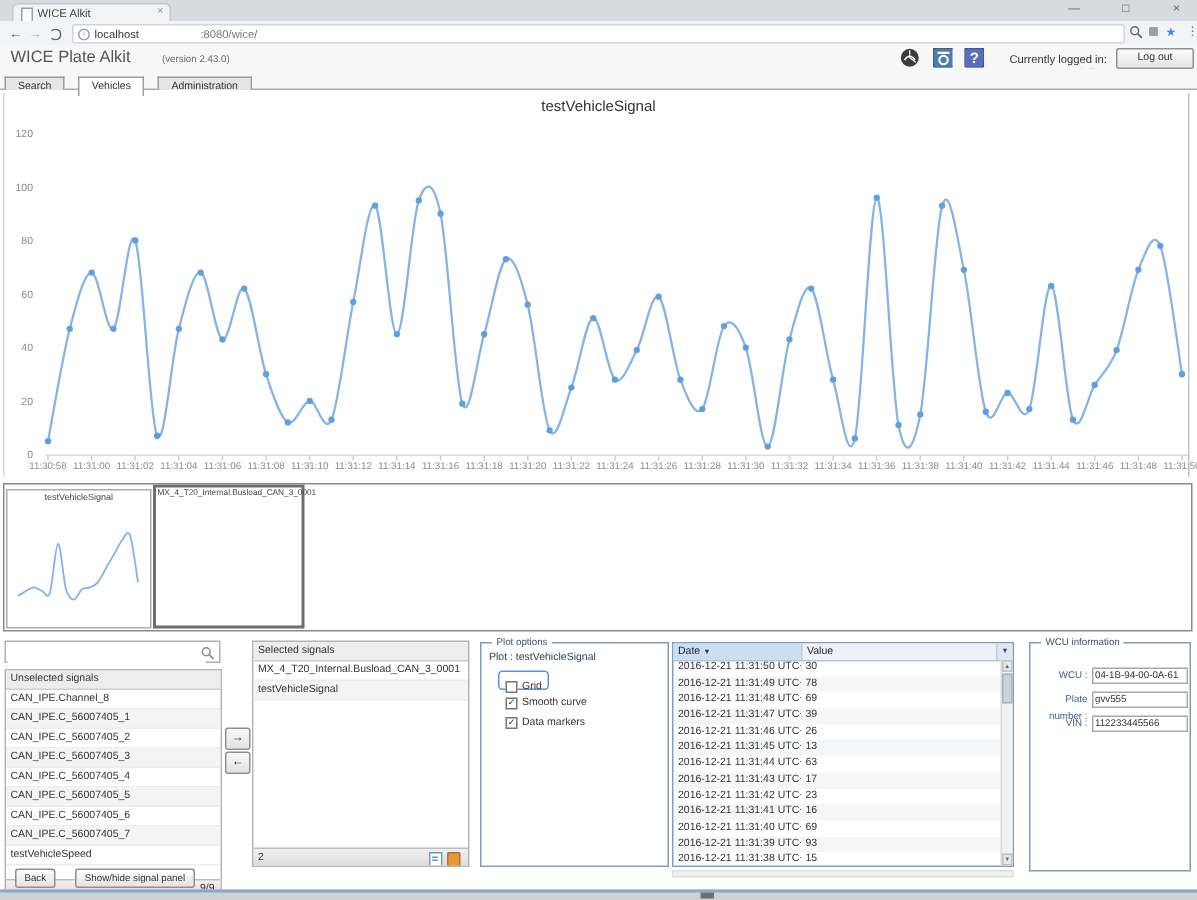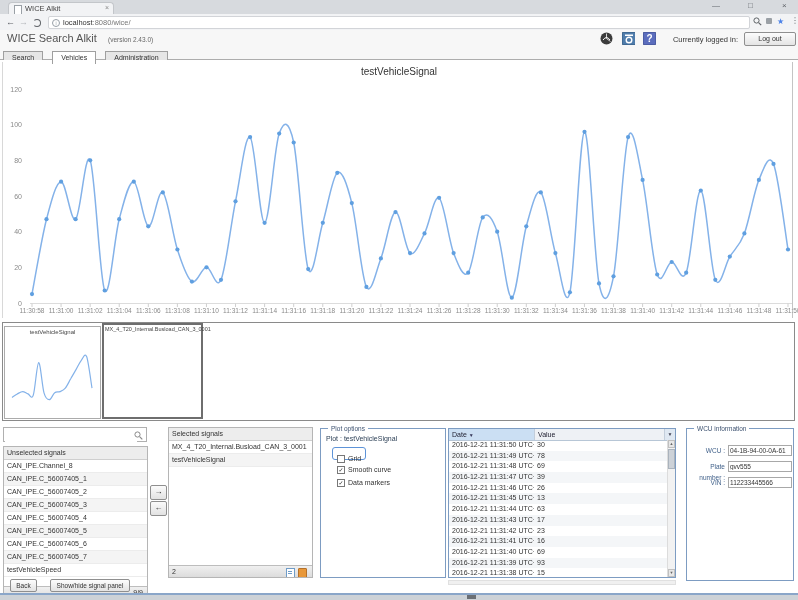--- a/index.html
+++ b/index.html
@@ -13,21 +13,21 @@
   #btab-title{left:16px;top:1px;font-size:7.5px;color:#444;}
   #btab-close{right:4px;top:1px;font-size:7px;color:#888;}
   .wctl{top:1px;font-size:8px;color:#5f6368;}
   #toolbar{left:0;top:14px;width:798px;height:16px;background:#f2f3f5;border-bottom:1px solid #c9ccd0;}
   .navic{top:3px;font-size:9px;color:#5f6368;line-height:10px;}
   #nav-fwd{color:#b5b8bc;}
   #nav-reload{left:33px;top:4.5px;width:6px;height:6px;border:1.3px solid #5f6368;border-radius:50%;border-left-color:transparent;}
   #urlbox{left:48px;top:2px;width:700px;height:11px;background:#fff;border:1px solid #d2d4d8;border-radius:2px;}
   #info-ic{left:3px;top:2px;width:6px;height:6px;border:1px solid #98a0a8;border-radius:50%;font-size:5px;color:#98a0a8;text-align:center;line-height:6px;}
   #url-host{left:14px;top:1px;font-size:7.5px;color:#333;}
-  #url-rest{font-size:7.5px;color:#777;}
+  #url-rest{font-size:7.5px;color:#777;margin-left:41px;}
   #star-ic{left:777px;top:2.5px;font-size:8px;color:#4a81e8;line-height:10px;}
   #dots-ic{left:791px;top:2px;font-size:8px;color:#5f6368;}
   #ext-ic{left:766px;top:4px;width:6px;height:6px;background:#9aa0a6;border-radius:1px;}
   
   #appheader{left:0;top:30px;width:798px;height:16px;background:#f7f7f7;}
   #app-title{left:7px;top:2px;font-size:11px;color:#555;}
   #app-version{left:108px;top:6px;font-size:6.5px;color:#666;}
   .hdric{top:2px;width:13px;height:13px;}
   #login-text{left:664px;top:5px;width:74px;font-size:7.5px;color:#333;text-align:right;}
   #logout-btn{left:744px;top:2px;width:50px;height:12px;border:1px solid #8f8f8f;border-radius:2px;
@@ -139,21 +139,21 @@
     <svg class="abs" style="left:753px;top:3px;" width="9" height="9">
       <circle cx="3.5" cy="3.5" r="2.6" fill="none" stroke="#5f6368" stroke-width="1"></circle>
       <line x1="5.6" y1="5.6" x2="8.2" y2="8.2" stroke="#5f6368" stroke-width="1.2"></line>
     </svg>
     <span id="ext-ic" class="abs"></span>
     <span id="star-ic" class="abs">★</span>
     <span id="dots-ic" class="abs">⋮</span>
   </div>
 
   <div id="appheader" class="abs">
-    <span id="app-title" class="abs">WICE Search Alkit</span>
+    <span id="app-title" class="abs">WICE Plate Alkit</span>
     <span id="app-version" class="abs">(version 2.43.0)</span>
     <svg class="abs hdric" style="left:600px;" width="13" height="13">
       <circle cx="6.5" cy="6.5" r="6" fill="#3c3c3c"></circle>
       <path d="M3 8 Q6.5 3 10 8" stroke="#fff" stroke-width="1" fill="none"></path>
       <path d="M6.5 1.5 L6.5 6.5 L10.5 9.5" stroke="#fff" stroke-width="0.8" fill="none"></path>
     </svg>
     <svg class="abs hdric" style="left:622px;" width="14" height="13">
       <rect x="0" y="0" width="14" height="13" rx="2" fill="#4f7cab" stroke="#33597f"></rect>
       <rect x="3" y="2.5" width="8" height="1.5" fill="#fff"></rect>
       <circle cx="7" cy="8" r="2.8" fill="none" stroke="#fff" stroke-width="1.4"></circle>

